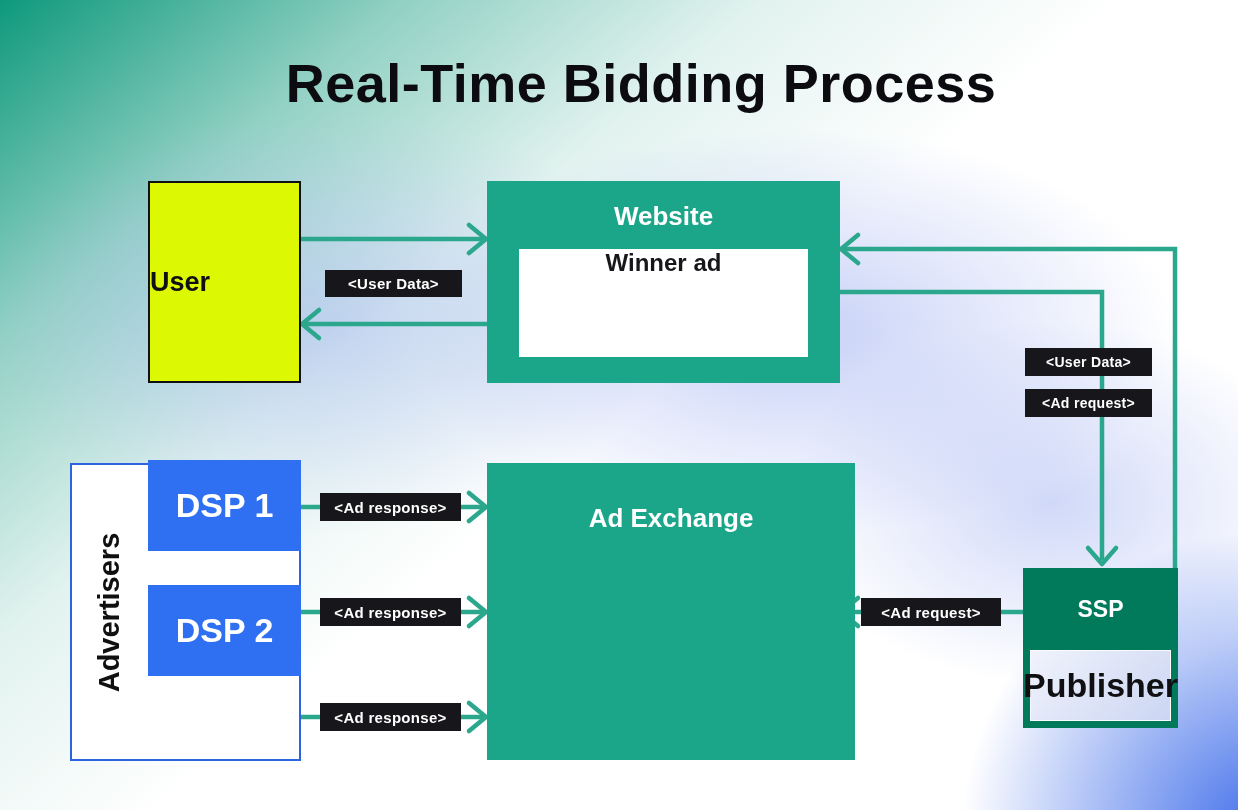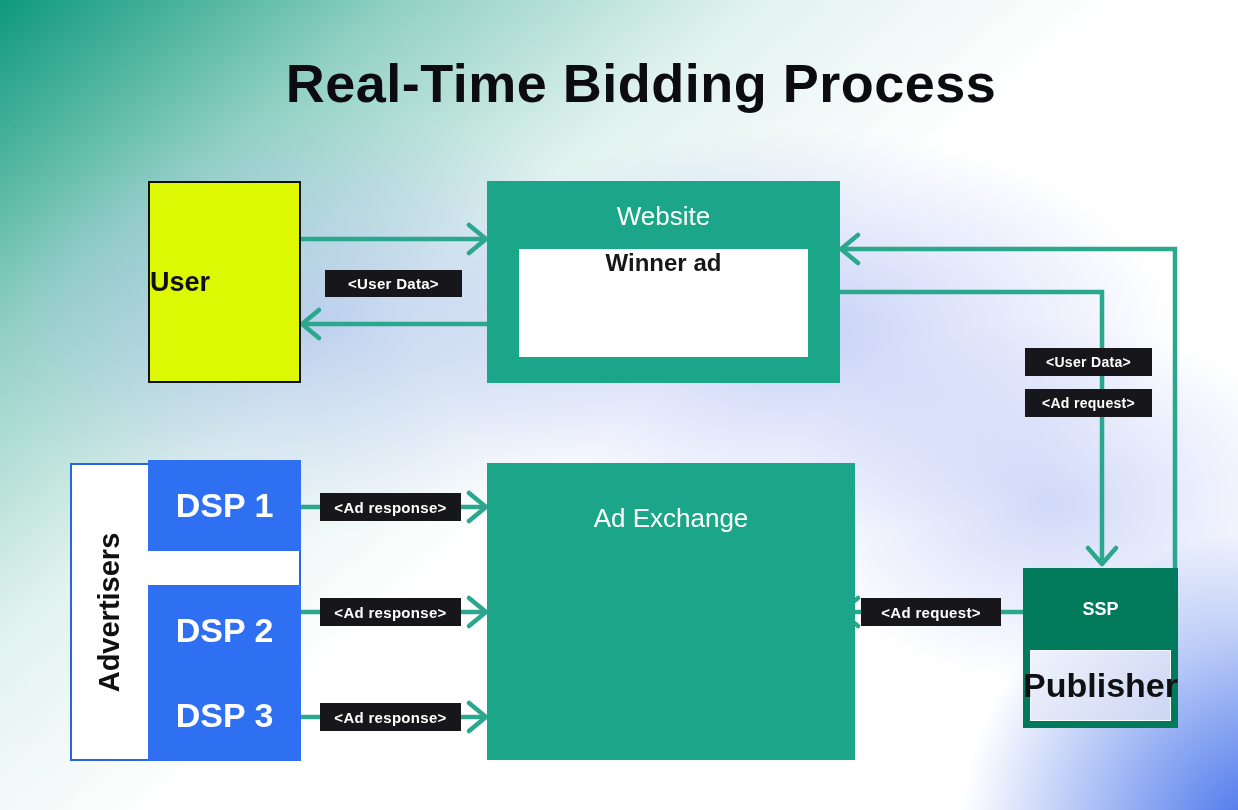--- a/index.html
+++ b/index.html
@@ -35,21 +35,21 @@
     left:148px;top:181px;width:153px;height:202px;
     background:#dcf802;border:2px solid #101012;
     display:flex;align-items:center;justify-content:flex-start;
     font-size:27px;font-weight:700;color:#101012;
   }
   .teal-box{background:#1ba689;color:#ffffff;}
   .website-box{left:487px;top:181px;width:353px;height:202px;}
   .adx-box{left:487px;top:463px;width:368px;height:297px;}
   .box-title{
     position:absolute;left:0;width:100%;text-align:center;
-    font-size:26px;font-weight:400;color:#ffffff;
+    font-size:26px;font-weight:700;color:#ffffff;
   }
   .website-box .box-title{top:20px;}
   .adx-box .box-title{top:40px;}
   .inner-panel{
     position:absolute;background:#ffffff;color:#17171b;
     display:flex;justify-content:center;
     font-size:24px;font-weight:600;
   }
   .website-inner{left:32px;top:68px;width:289px;height:108px;}
   .adx-inner{left:32px;top:105px;width:289px;height:166px;}
@@ -74,21 +74,21 @@
   .dsp-1{top:460px;}
   .dsp-2{top:565px;margin-top:20px;}
   .dsp-3{top:670px;}
   .ssp-box{
     left:1023px;top:568px;width:155px;height:160px;
     background:#01795b;
   }
   .ssp-label{
     position:absolute;left:0;top:0;width:100%;height:82px;
     display:flex;align-items:center;justify-content:center;
-    font-size:18px;font-weight:700;color:#ffffff;
+    font-size:23px;font-weight:700;color:#ffffff;
   }
   .publisher-box{
     position:absolute;left:7px;top:82px;width:141px;height:71px;
     background:linear-gradient(135deg,#f0f3fc 0%,#ccd6f3 100%);
     border:1px solid rgba(255,255,255,0.85);box-sizing:border-box;
     display:flex;align-items:center;justify-content:center;
     font-size:34px;font-weight:700;color:#101012;
   }
   .badge-user-data-left{left:325px;top:270px;width:137px;height:27px;}
   .badge-user-data-right{left:1025px;top:348px;width:127px;height:28px;font-size:14px;}
@@ -155,23 +155,20 @@
     <div class="advertisers-label-zone">
       <span>Advertisers</span>
     </div>
   </div>
   <div class="dsp dsp-1">
     <span>DSP 1</span>
   </div>
   <div class="dsp dsp-2">
     <span>DSP 2</span>
   </div>
-  <div class="dsp dsp-3">
-    <span>DSP 3</span>
-  </div>
 
   <div class="node teal-box adx-box">
     <div class="box-title">Ad Exchange</div>
   </div>
 
   <div class="node ssp-box">
     <div class="ssp-label">SSP</div>
     <div class="publisher-box">
       <span>Publisher</span>
     </div>

